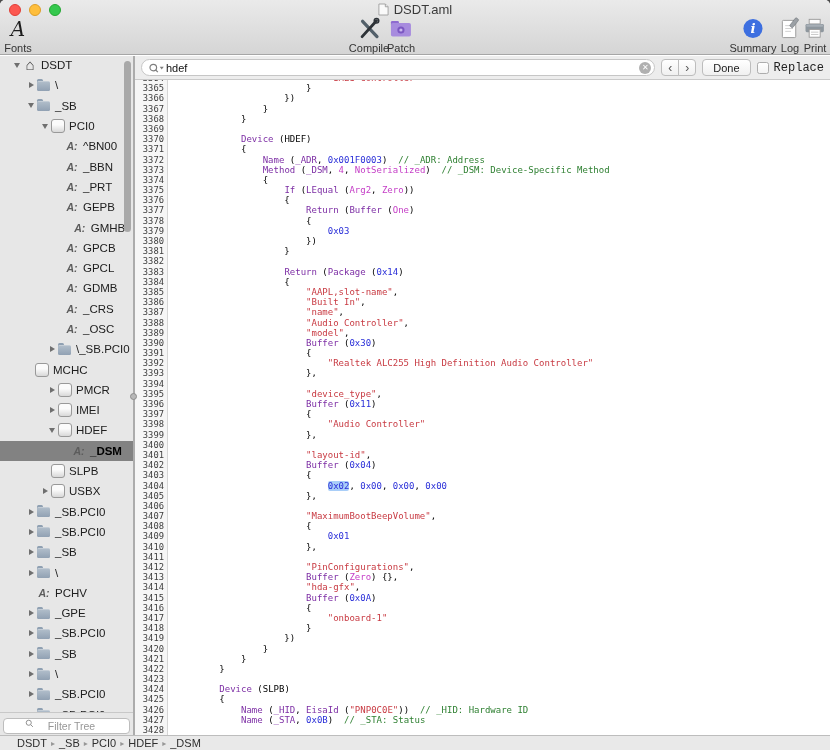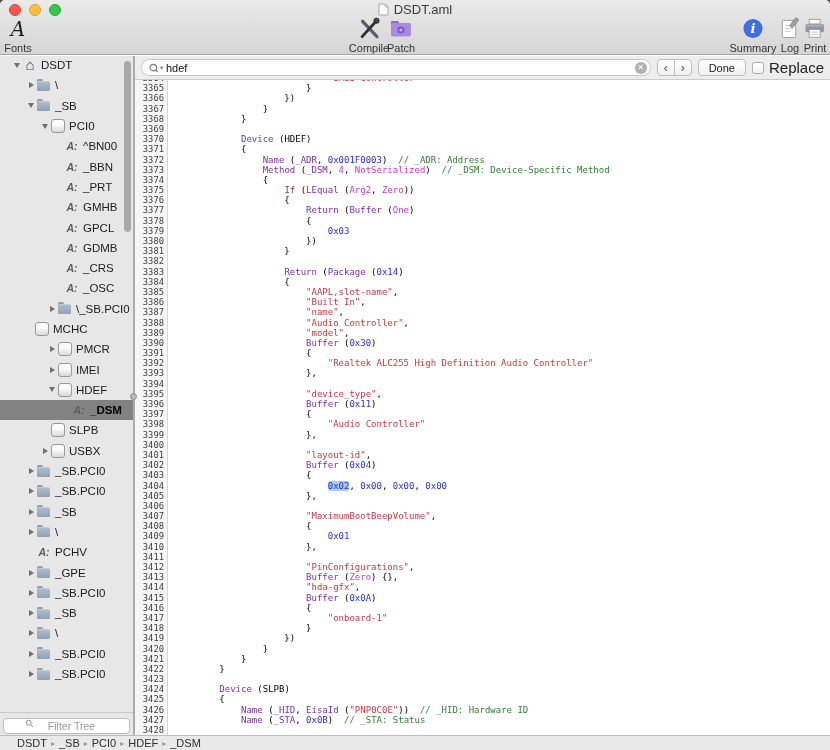--- a/index.html
+++ b/index.html
@@ -52,21 +52,21 @@
   .searchfield{position:relative;flex:1;height:17px;border:1px solid #C6C6C6;border-radius:9px;background:#fff;}
   .searchfield input{position:absolute;left:24px;right:18px;top:0;height:15px;border:none;outline:none;font-size:11px;color:#111;background:transparent;font-family:"Liberation Sans",sans-serif;padding:0;}
   .searchfield .mag{position:absolute;left:6px;top:3px;}
   .clearbtn{position:absolute;right:3px;top:2px;width:12px;height:12px;border-radius:50%;background:#B0B0B0;color:#fff;font-size:8px;line-height:12px;text-align:center;cursor:default;}
   .seg{display:flex;}
   .segbtn{width:18px;height:17px;background:linear-gradient(#fff,#F0F0F0);border:1px solid #BDBDBD;display:flex;align-items:center;justify-content:center;font-size:12px;color:#555;line-height:1;}
   .segbtn.prev{border-radius:4px 0 0 4px;}
   .segbtn.next{border-radius:0 4px 4px 0;margin-left:-1px;}
   .donebtn{height:17px;padding:0 10px;background:linear-gradient(#fff,#F0F0F0);border:1px solid #BDBDBD;border-radius:4px;font-size:11px;color:#222;display:flex;align-items:center;}
   .cbox{width:12px;height:12px;border:1px solid #ADADAD;border-radius:2.5px;background:linear-gradient(#fff,#F3F3F3);}
-  .replabel{font-size:15px;color:#222;margin-left:-1px;}
+  .replabel{font-size:12px;color:#222;margin-left:-1px;font-family:Liberation Mono, monospace;}
 
   
   .codearea{position:absolute;left:0;right:0;top:24px;bottom:0;overflow:hidden;background:#fff;}
   .gutterbg{position:absolute;left:0;top:0;bottom:0;width:33px;background:#F6F6F6;border-right:1px solid #D6D6D6;}
   .gutcol{position:absolute;left:0;top:-7px;width:29px;font-family:"DejaVu Sans Mono",monospace;font-size:8.8px;color:#3D3D3D;text-align:right;}
   .codecol{position:absolute;left:34px;top:-7px;right:0;font-family:"DejaVu Sans Mono",monospace;font-size:9px;color:#000;padding-left:7px;}
   .ln,.cl{height:10.2px;line-height:10.2px;white-space:pre;}
   .tok.k{color:var(--c-keyword);}
   .tok.c{color:var(--c-constant);}
   .tok.n{color:var(--c-number);}
@@ -199,21 +199,31 @@
           <span>_BBN</span>
         </div>
         <div class="trow" style="padding-left: 54px;">
           <span class="disc none"></span>
           <span class="ticon method"></span>
           <span>_PRT</span>
         </div>
         <div class="trow" style="padding-left: 54px;">
           <span class="disc none"></span>
           <span class="ticon method"></span>
+          <span>GEPB</span>
+        </div>
+        <div class="trow" style="padding-left: 54px; justify-content: center;">
+          <span class="disc none"></span>
+          <span class="ticon method"></span>
           <span>GMHB</span>
+        </div>
+        <div class="trow" style="padding-left: 54px;">
+          <span class="disc none"></span>
+          <span class="ticon method"></span>
+          <span>GPCB</span>
         </div>
         <div class="trow" style="padding-left: 54px;">
           <span class="disc none"></span>
           <span class="ticon method"></span>
           <span>GPCL</span>
         </div>
         <div class="trow" style="padding-left: 54px;">
           <span class="disc none"></span>
           <span class="ticon method"></span>
           <span>GDMB</span>

